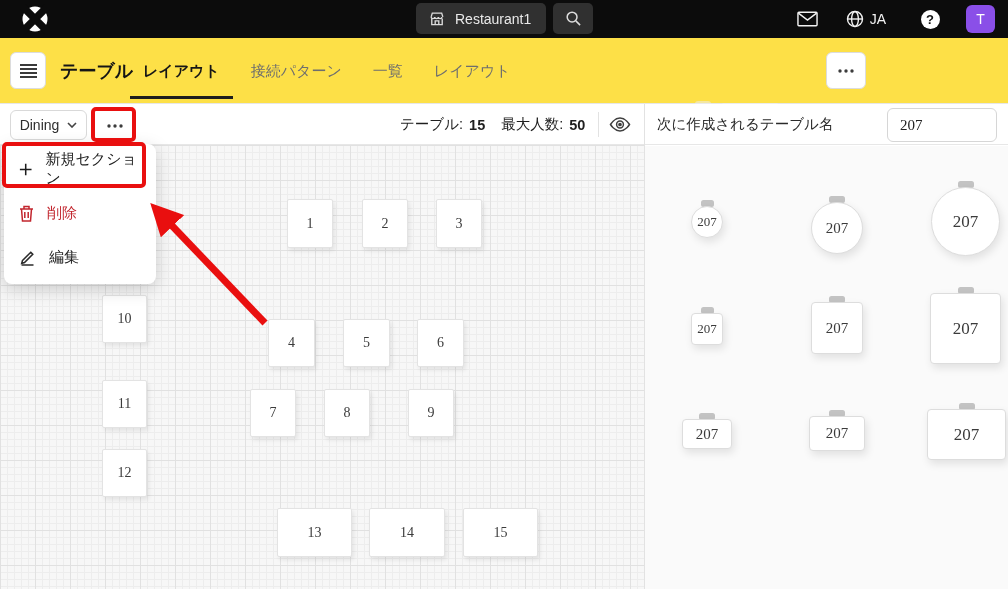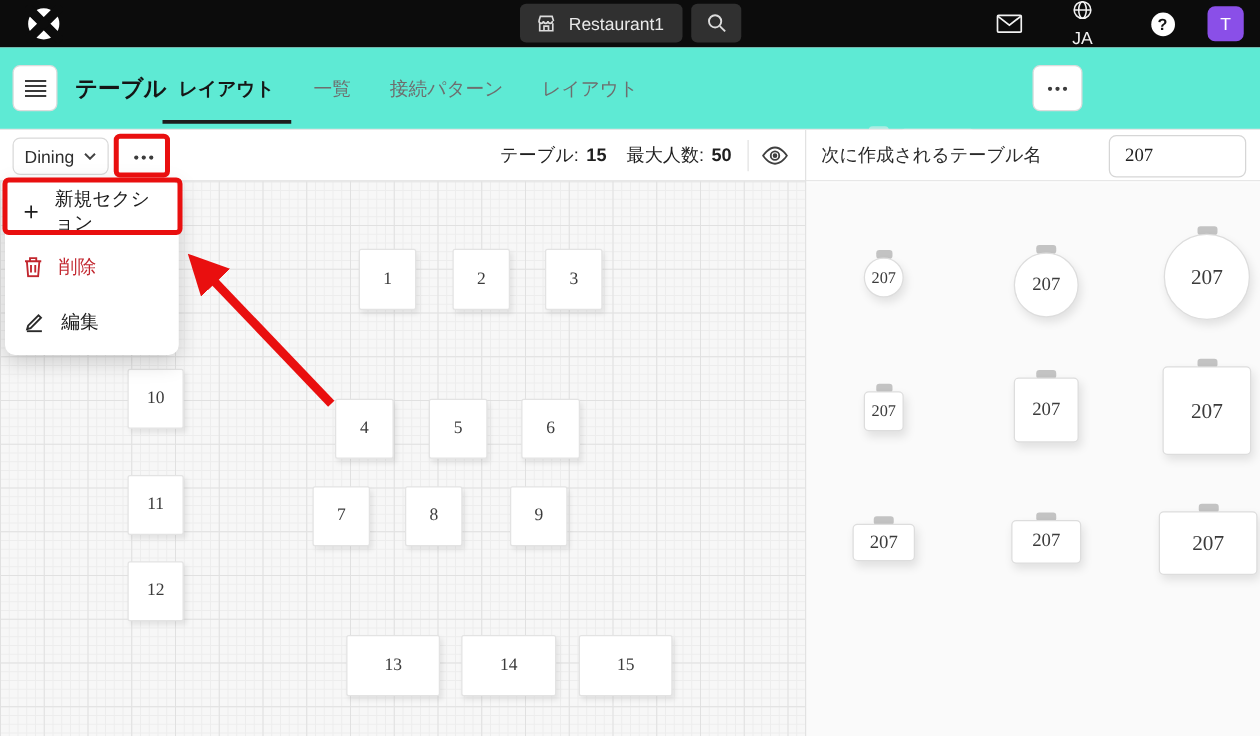--- a/index.html
+++ b/index.html
@@ -10,30 +10,30 @@
   
   .topbar { position:absolute; left:0; top:0; width:1008px; height:38px; background:#0c0c0c; }
   .logo { position:absolute; left:20px; top:4px; width:30px; height:30px; }
   .search-pill { position:absolute; left:416px; top:3px; width:130px; height:31px; background:#303030; border-radius:5px;
                  display:flex; align-items:center; gap:9px; padding:0 12px; cursor:pointer; }
   .search-pill .sp-text { color:#e9e9e9; font-size:14px; }
   .search-btn { position:absolute; left:553px; top:3px; width:40px; height:31px; background:#303030; border-radius:5px;
                 display:flex; align-items:center; justify-content:center; cursor:pointer; }
   .tb-icon-btn { position:absolute; top:0; height:38px; display:flex; align-items:center; justify-content:center; cursor:pointer; }
   .mail-btn { left:789px; width:36px; }
-  .globe-group { left:840px; width:52px; gap:6px;flex-direction:column; }
+  .globe-group { left:840px; width:52px; gap:6px; }
   .globe-group .loc { color:#f2f2f2; font-size:14px; }
   .help-btn { left:915px; width:30px; }
   .help-circle { width:19px; height:19px; border-radius:50%; background:#fff; color:#111; font-weight:bold;
                  font-size:13px; display:flex; align-items:center; justify-content:center; }
   .avatar { position:absolute; left:966px; top:5px; width:29px; height:28px; border-radius:6px; background:#8a4fe8;
             color:#fff; font-size:14px; display:flex; align-items:center; justify-content:center; cursor:pointer; }
 
   
-  .navbar { position:absolute; left:0; top:38px; width:1008px; height:66px; background:#5eead4; border-bottom:1px solid #e7e7e7; }
+  .navbar { position:absolute; left:0; top:38px; width:1008px; height:66px; background:#fde047; border-bottom:1px solid #e7e7e7; }
   .burger-btn { position:absolute; left:10px; top:14px; width:36px; height:37px; border:1px solid #dcdcdc; border-radius:6px;
                 background:#fff; display:flex; align-items:center; justify-content:center; cursor:pointer; }
   .burger-ic { width:17px; height:14px; background:repeating-linear-gradient(#3a3a3a 0 2px, transparent 2px 4px); }
   .nav-title { position:absolute; left:60px; top:0; height:66px; display:flex; align-items:center;
                font-size:18px; font-weight:bold; color:#151515; }
   .tabs { position:absolute; left:130px; top:0; height:66px; display:flex; }
   .tab { position:relative; height:66px; display:flex; align-items:center; padding:0 13px; margin-right:5px;
          font-size:15px; color:#6e6e6e; cursor:pointer; }
   .tab.active { color:#161616;font-weight:bold; }
   .tab.active::after { content:""; position:absolute; left:0; right:0; bottom:5px; height:3px; background:#1d1d1d; }
@@ -78,21 +78,21 @@
   
   .panel { position:absolute; left:645px; top:146px; width:363px; height:443px; background:#fafafa; }
   .shape { position:absolute; background:#fff; border:1px solid #ddd; box-shadow:2px 4px 8px rgba(0,0,0,.1);
            display:flex; align-items:center; justify-content:center; color:#3b3b3b; cursor:pointer;
            font-family:"Liberation Serif","DejaVu Serif",serif; }
   .shape.circle { border-radius:50%; }
   .shape.square, .shape.rect { border-radius:4px; }
   .chair-tab { position:absolute; background:#c3c3c3; border-radius:2.5px; z-index:0; }
 
   
-  .menu { position:absolute; left:4px; top:144px; width:139px; height:140px; background:#fff; border-radius:8px;
+  .menu { position:absolute; left:4px; top:144px; width:152px; height:140px; background:#fff; border-radius:8px;
           box-shadow:0 5px 18px rgba(0,0,0,.18); z-index:20; padding:3px 0; }
   .menu-item { height:44px; display:flex; align-items:center; gap:13px; padding:0 15px; font-size:15px; color:#1c1c1c; cursor:pointer; }
   .menu-item.danger { color:#c2262e; }
 
   
   .anno-box { position:absolute; border:4px solid #e90f0f; border-radius:5px; z-index:40; pointer-events:none; }
   .anno-box1 { left:91px; top:107px; width:45px; height:35px; }
   .anno-box2 { left:2px; top:142px; width:144px; height:46px; }
   .anno-arrow { position:absolute; left:0; top:0; width:1008px; height:589px; z-index:45; pointer-events:none; }
 </style>
@@ -142,22 +142,22 @@
     <div class="avatar">T</div>
   </div>
 
   <div class="navbar">
     <div class="burger-btn">
       <div class="burger-ic"></div>
     </div>
     <div class="nav-title">テーブル</div>
     <div class="tabs">
       <div class="tab active">レイアウト</div>
+      <div class="tab">接続パターン</div>
       <div class="tab">一覧</div>
-      <div class="tab">接続パターン</div>
       <div class="tab">レイアウト</div>
     </div>
     <div class="ghost-btn">
       <div class="ghost-ic"></div>
       <div class="ghost-bar"></div>
     </div>
     <div class="nav-more-btn">
       <svg width="16" height="4" viewBox="0 0 16 4">
         <circle cx="2" cy="2" r="1.7" fill="#3c3c3c"></circle>
           <circle cx="8" cy="2" r="1.7" fill="#3c3c3c"></circle>

